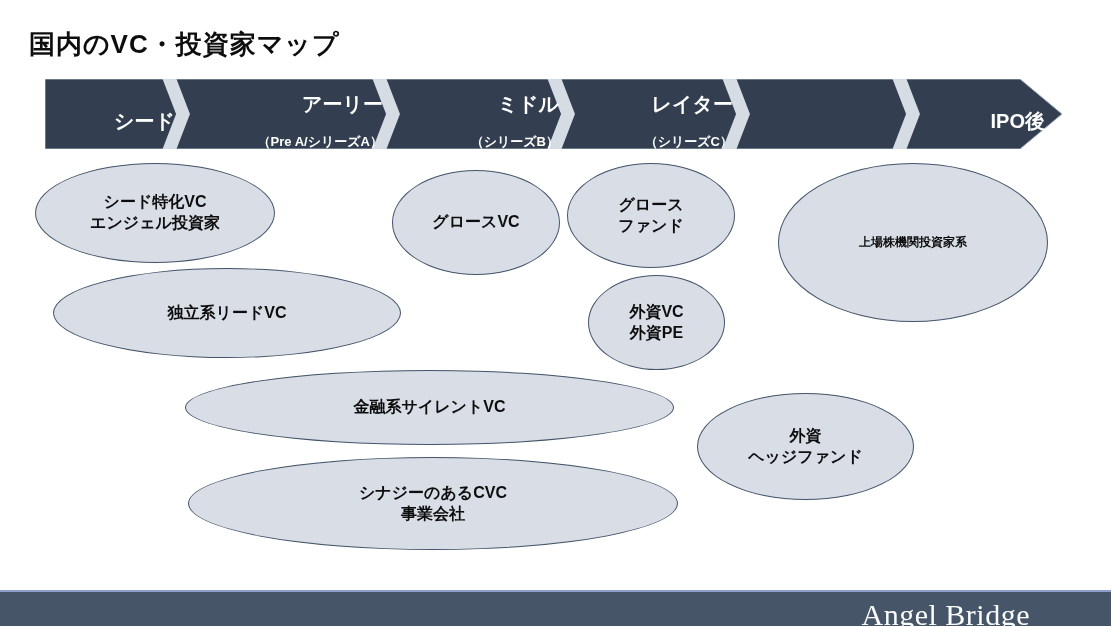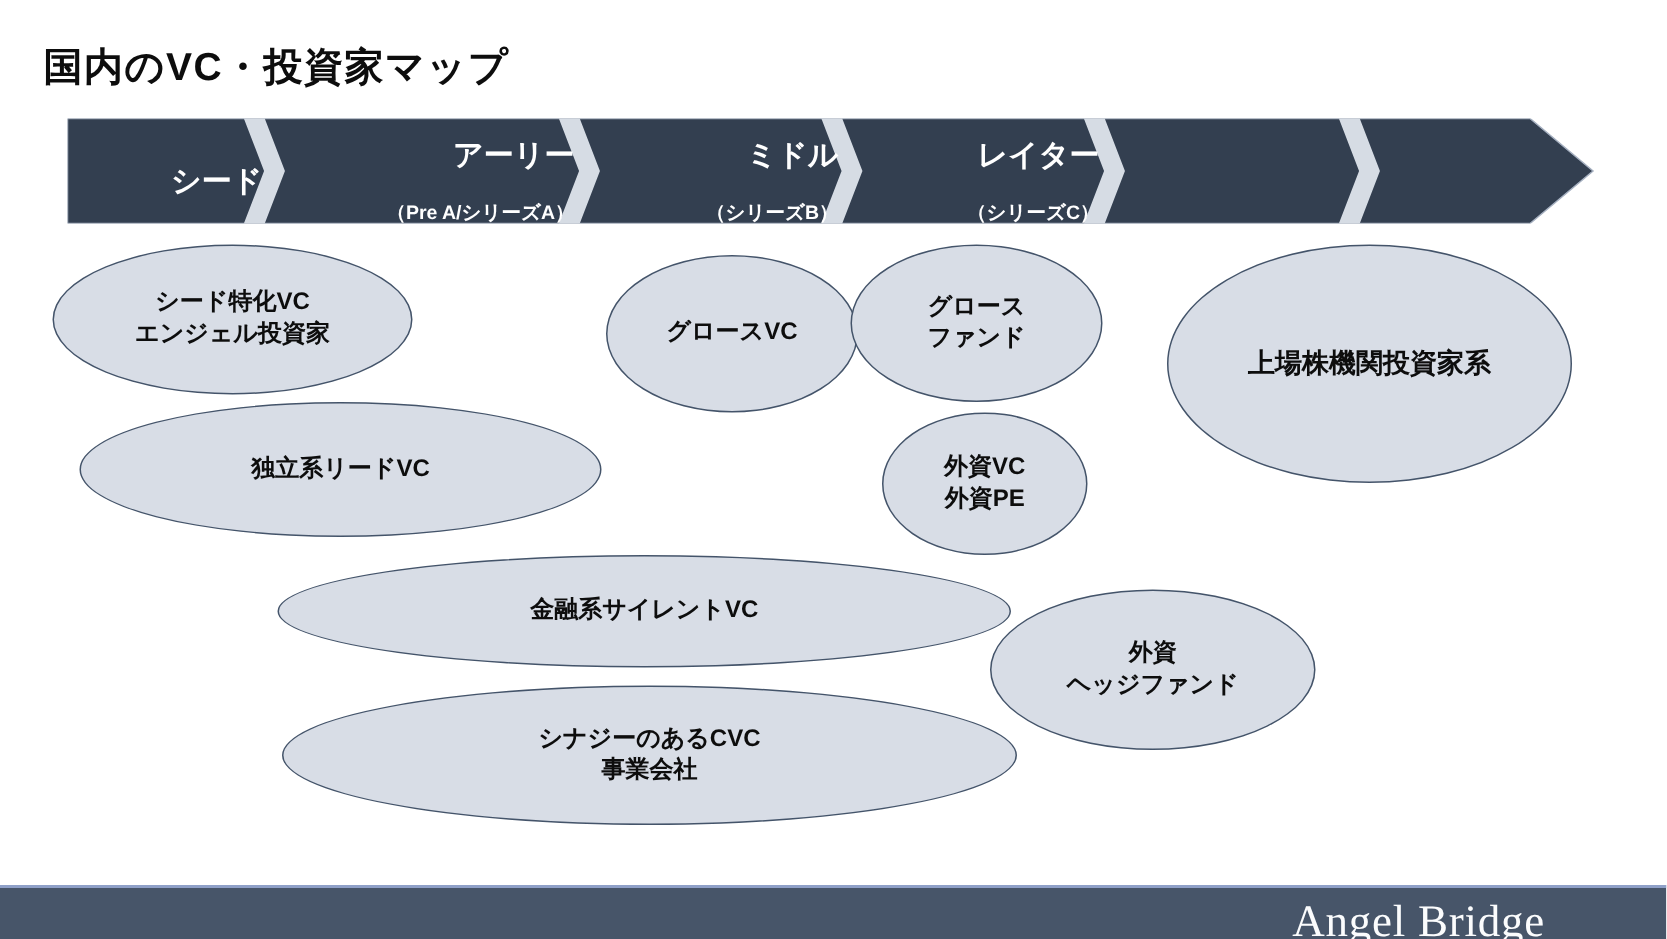--- a/index.html
+++ b/index.html
@@ -70,27 +70,27 @@
     justify-content: center;
     text-align: center;
     color: #0d0d0d;
     font-size: 16px;
     font-weight: 700;
     line-height: 1.3;
     box-sizing: border-box;
   }
   .e1 { left: 35px;  top: 163px; width: 240px; height: 100px; }
   .e2 { left: 53px;  top: 268px; width: 348px; height: 90px;  }
-  .e3 { left: 404px; top: 170px; width: 168px; height: 105px; text-align: center; }
+  .e3 { left: 392px; top: 170px; width: 168px; height: 105px; text-align: center; }
   .e4 { left: 567px; top: 163px; width: 168px; height: 105px; }
-  .e5 { left: 778px; top: 163px; width: 270px; height: 159px; font-size: 18px; }
+  .e5 { left: 778px; top: 163px; width: 270px; height: 159px; font-size: 12px; }
   .e6 { left: 588px; top: 275px; width: 137px; height: 95px;  }
   .e7 { left: 185px; top: 370px; width: 489px; height: 75px;  }
   .e8 { left: 188px; top: 457px; width: 490px; height: 93px; text-align: center;  }
-  .e9 { left: 660px; top: 393px; width: 217px; height: 107px; }
+  .e9 { left: 697px; top: 393px; width: 217px; height: 107px; }
 
   
   .footer {
     position: absolute;
     left: 0;
     top: 578px;
     width: 1111px;
     height: 48px;
     background: #475569;
     border-top: 2px solid #8FA0C8;
@@ -132,20 +132,23 @@
     <span class="stage-sublabel">（Pre A/シリーズA）</span>
   </div>
   <div class="stage s2">
     <span class="stage-label">ミドル</span>
     <span class="stage-sublabel">（シリーズB）</span>
   </div>
   <div class="stage s3">
     <span class="stage-label">レイター</span>
     <span class="stage-sublabel">（シリーズC）</span>
   </div>
+  <div class="stage s5">
+    <span class="stage-label">IPO後</span>
+  </div>
 
   <div class="ellipse e1">
     <span>シード特化VC</span>
     <span>エンジェル投資家</span>
   </div>
 
   <div class="ellipse e2">
     <span>独立系リードVC</span>
   </div>
 

